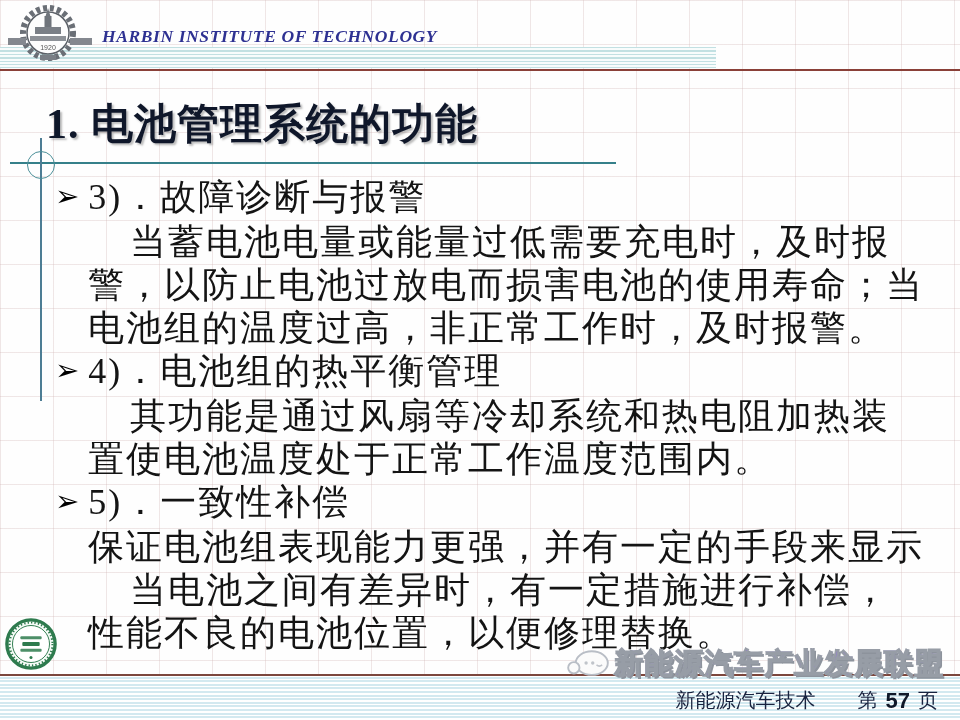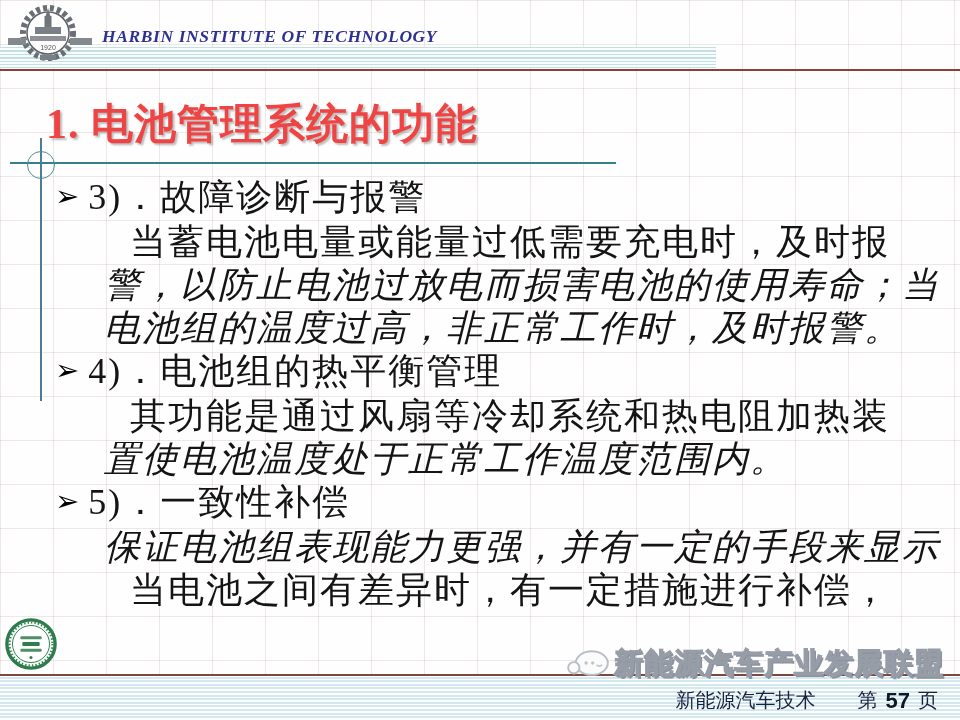--- a/index.html
+++ b/index.html
@@ -34,21 +34,21 @@
     position:absolute;left:102px;top:26px;
     font-family:"Liberation Serif","DejaVu Serif",serif;
     font-style:italic;font-weight:bold;
     font-size:17.5px;letter-spacing:0.6px;
     color:#2e3192;
   }
 
   
   .slide-title{
     position:absolute;left:46px;top:96px;
-    font-size:42px;font-weight:bold;color:#ef4444;
+    font-size:42px;font-weight:bold;color:#0f172a;
     letter-spacing:1px;white-space:nowrap;
     text-shadow:2px 2px 2px rgba(110,110,110,0.45);
   }
   .title-underline{
     position:absolute;left:10px;top:162px;width:606px;height:2px;background:#35808a;
   }
   .title-vline{
     position:absolute;left:40px;top:138px;width:2px;height:263px;background:#4d7d94;
   }
   .title-circle{
@@ -56,21 +56,21 @@
     border:1.5px solid #4a8f98;border-radius:50%;background:transparent;
   }
 
   
   .body-lines{
     position:absolute;left:55px;top:176px;width:890px;
     font-size:36px;line-height:43px;color:#141414;
     letter-spacing:2px;
   }
   .line{white-space:nowrap;}
-  .line.hang{margin-left:49px;font-style:italic;}
+  .line.hang{margin-left:33px;}
   .line.indent{margin-left:75px;}
   .marker{
     font-family:"DejaVu Sans",sans-serif;
     font-size:29px;letter-spacing:0;
     margin-right:9px;position:relative;top:-3px;color:#000;
   }
 
   
   .footer-band{
     position:absolute;left:0;bottom:0;width:960px;height:45px;
@@ -133,20 +133,21 @@
       <div class="line bullet"><span class="marker">➢</span><span>3)．故障诊断与报警</span></div>
       <div class="line indent"><span>当蓄电池电量或能量过低需要充电时，及时报</span></div>
       <div class="line hang"><span>警，以防止电池过放电而损害电池的使用寿命；当</span></div>
       <div class="line hang"><span>电池组的温度过高，非正常工作时，及时报警。</span></div>
       <div class="line bullet"><span class="marker">➢</span><span>4)．电池组的热平衡管理</span></div>
       <div class="line indent"><span>其功能是通过风扇等冷却系统和热电阻加热装</span></div>
       <div class="line hang"><span>置使电池温度处于正常工作温度范围内。</span></div>
       <div class="line bullet"><span class="marker">➢</span><span>5)．一致性补偿</span></div>
       <div class="line hang"><span>保证电池组表现能力更强，并有一定的手段来显示</span></div>
       <div class="line indent"><span>当电池之间有差异时，有一定措施进行补偿，</span></div>
+      <div class="line hang"><span>性能不良的电池位置，以便修理替换。</span></div>
     </div>
 
   <div class="footer-band"></div>
   <div class="footer-redline"></div>
 
   <svg class="alliance-seal" viewBox="0 0 56 60" width="54" height="60" aria-hidden="true">
     <circle cx="28" cy="30" r="25" fill="#f6fbf7" stroke="#2e7b4e" stroke-width="3.5"></circle>
     <circle cx="28" cy="30" r="22.3" fill="none" stroke="#2e7b4e" stroke-width="2.2" stroke-dasharray="1.4 2.2"></circle>
     <circle cx="28" cy="30" r="19.2" fill="#ffffff" stroke="#2e7b4e" stroke-width="1"></circle>
     <rect x="17" y="22" width="22" height="3" rx="1" fill="#2e7b4e" opacity="0.85"></rect>

